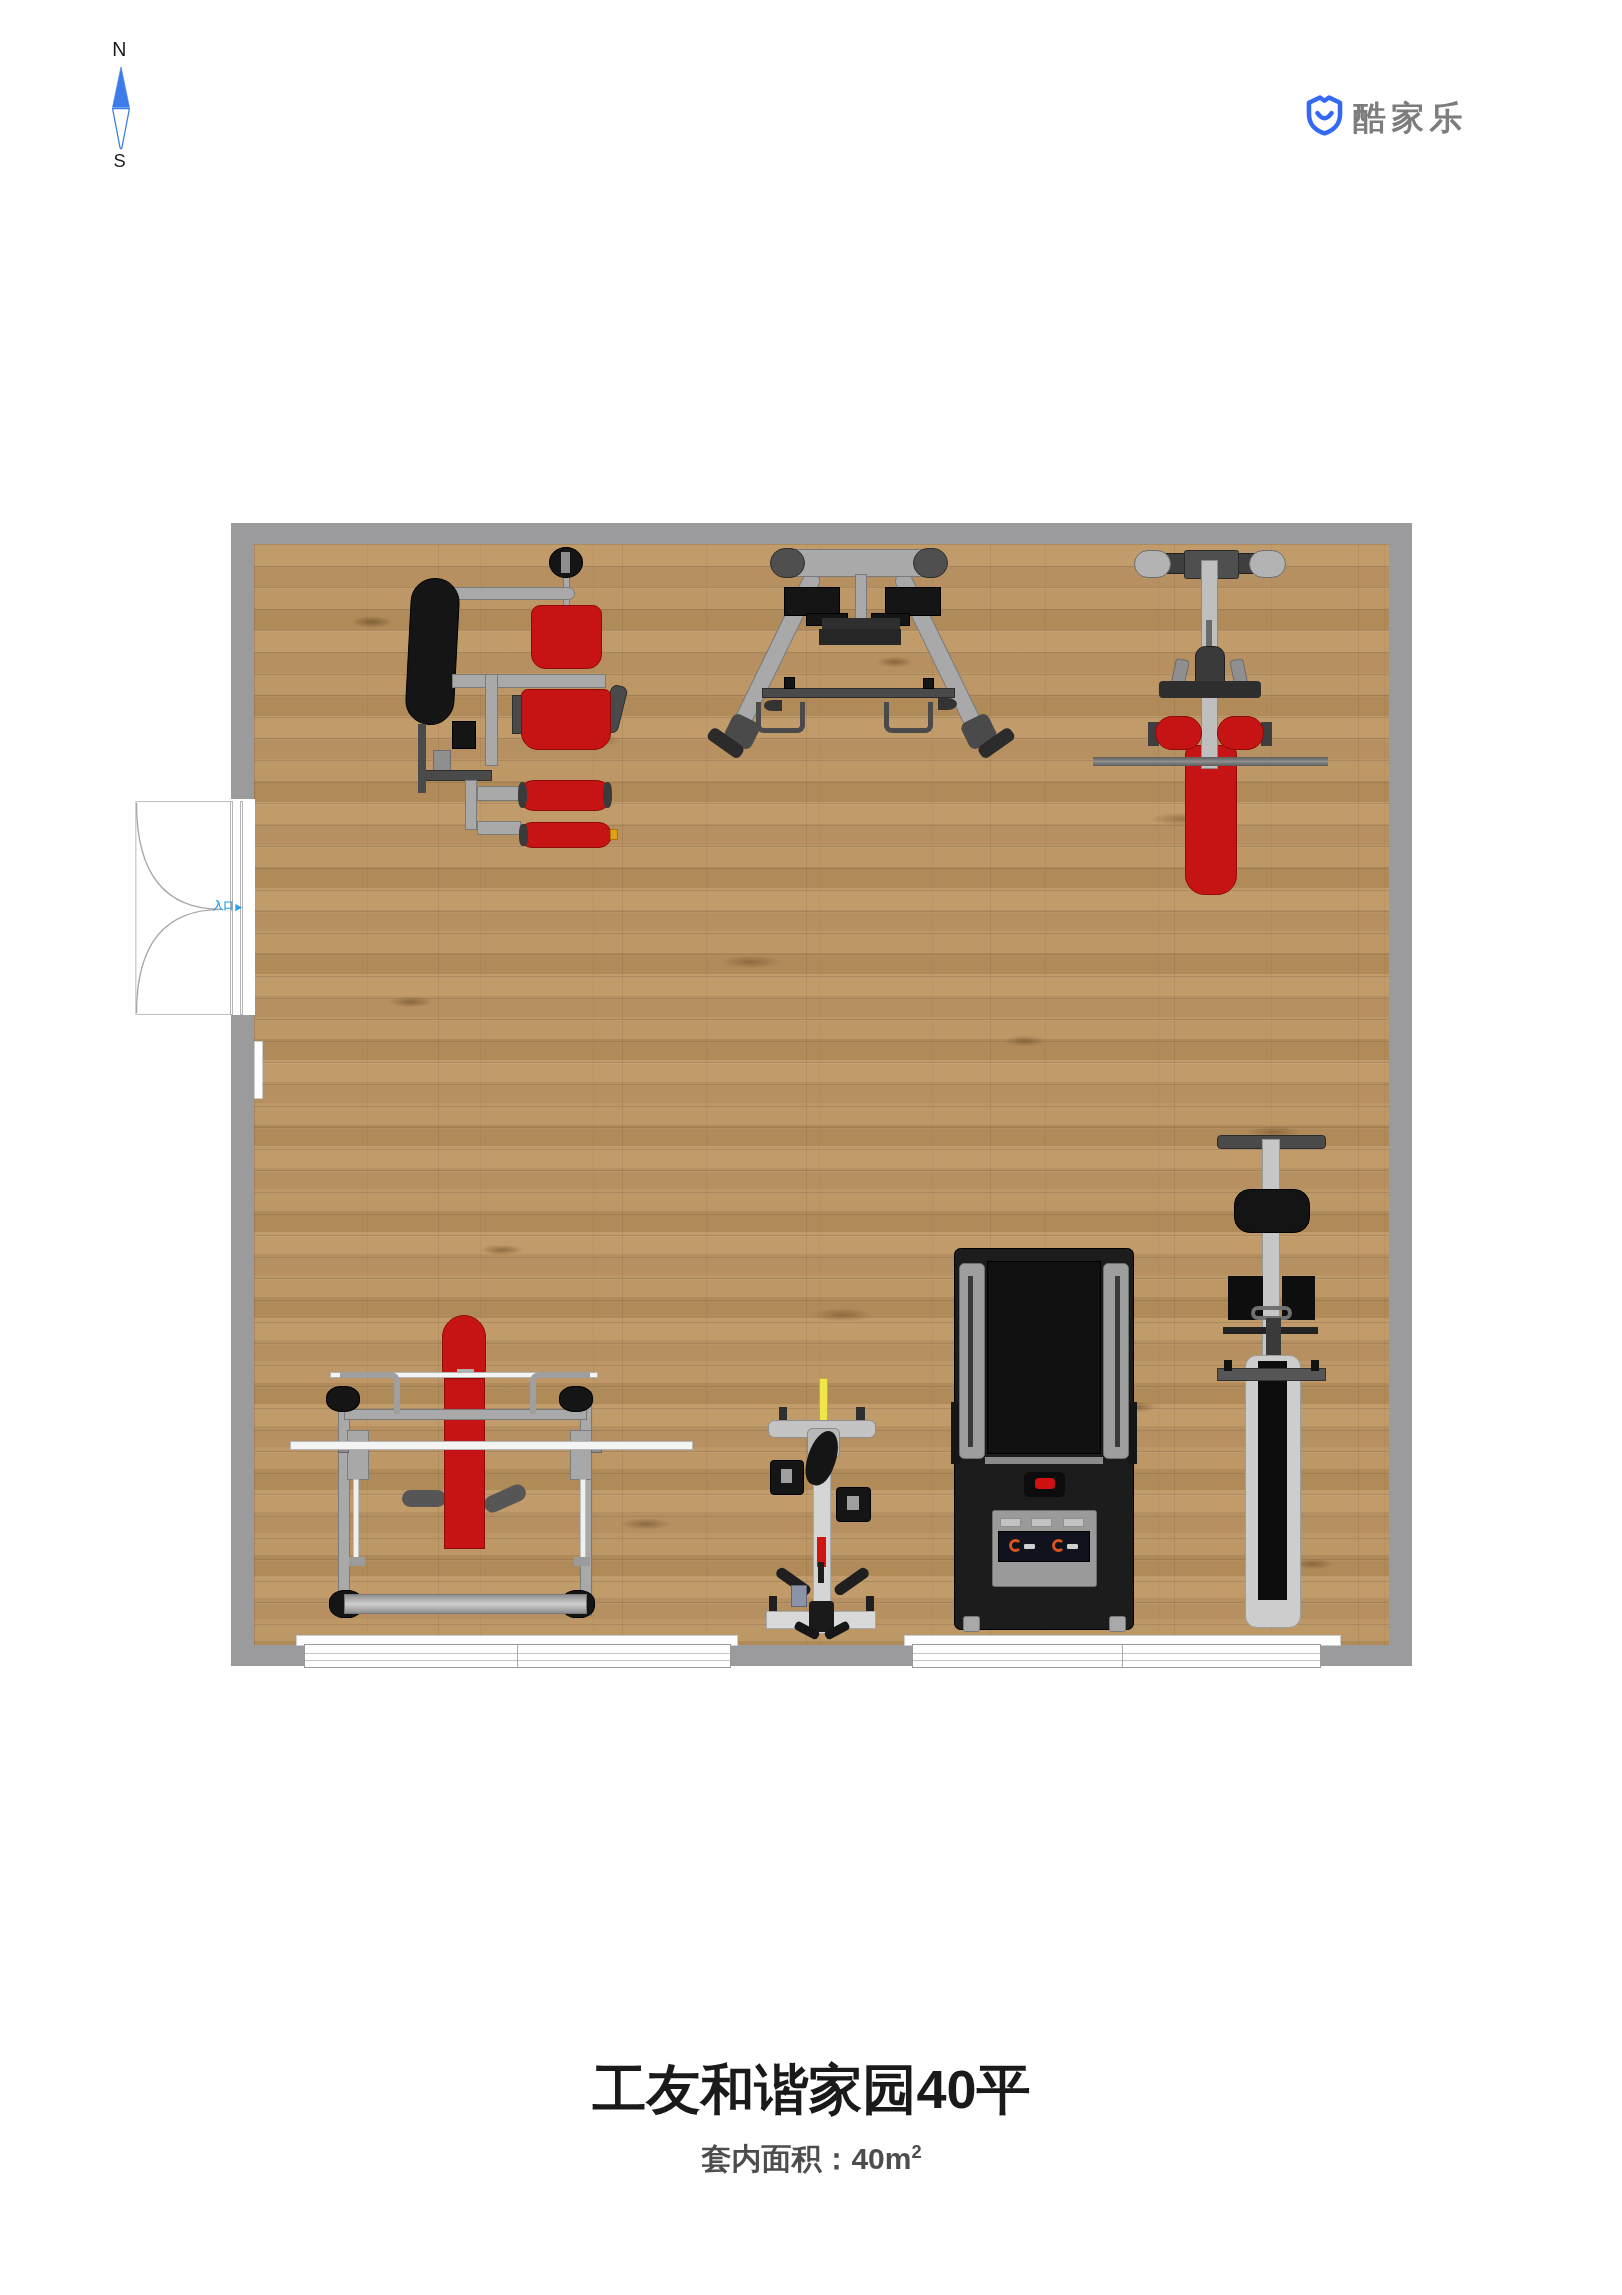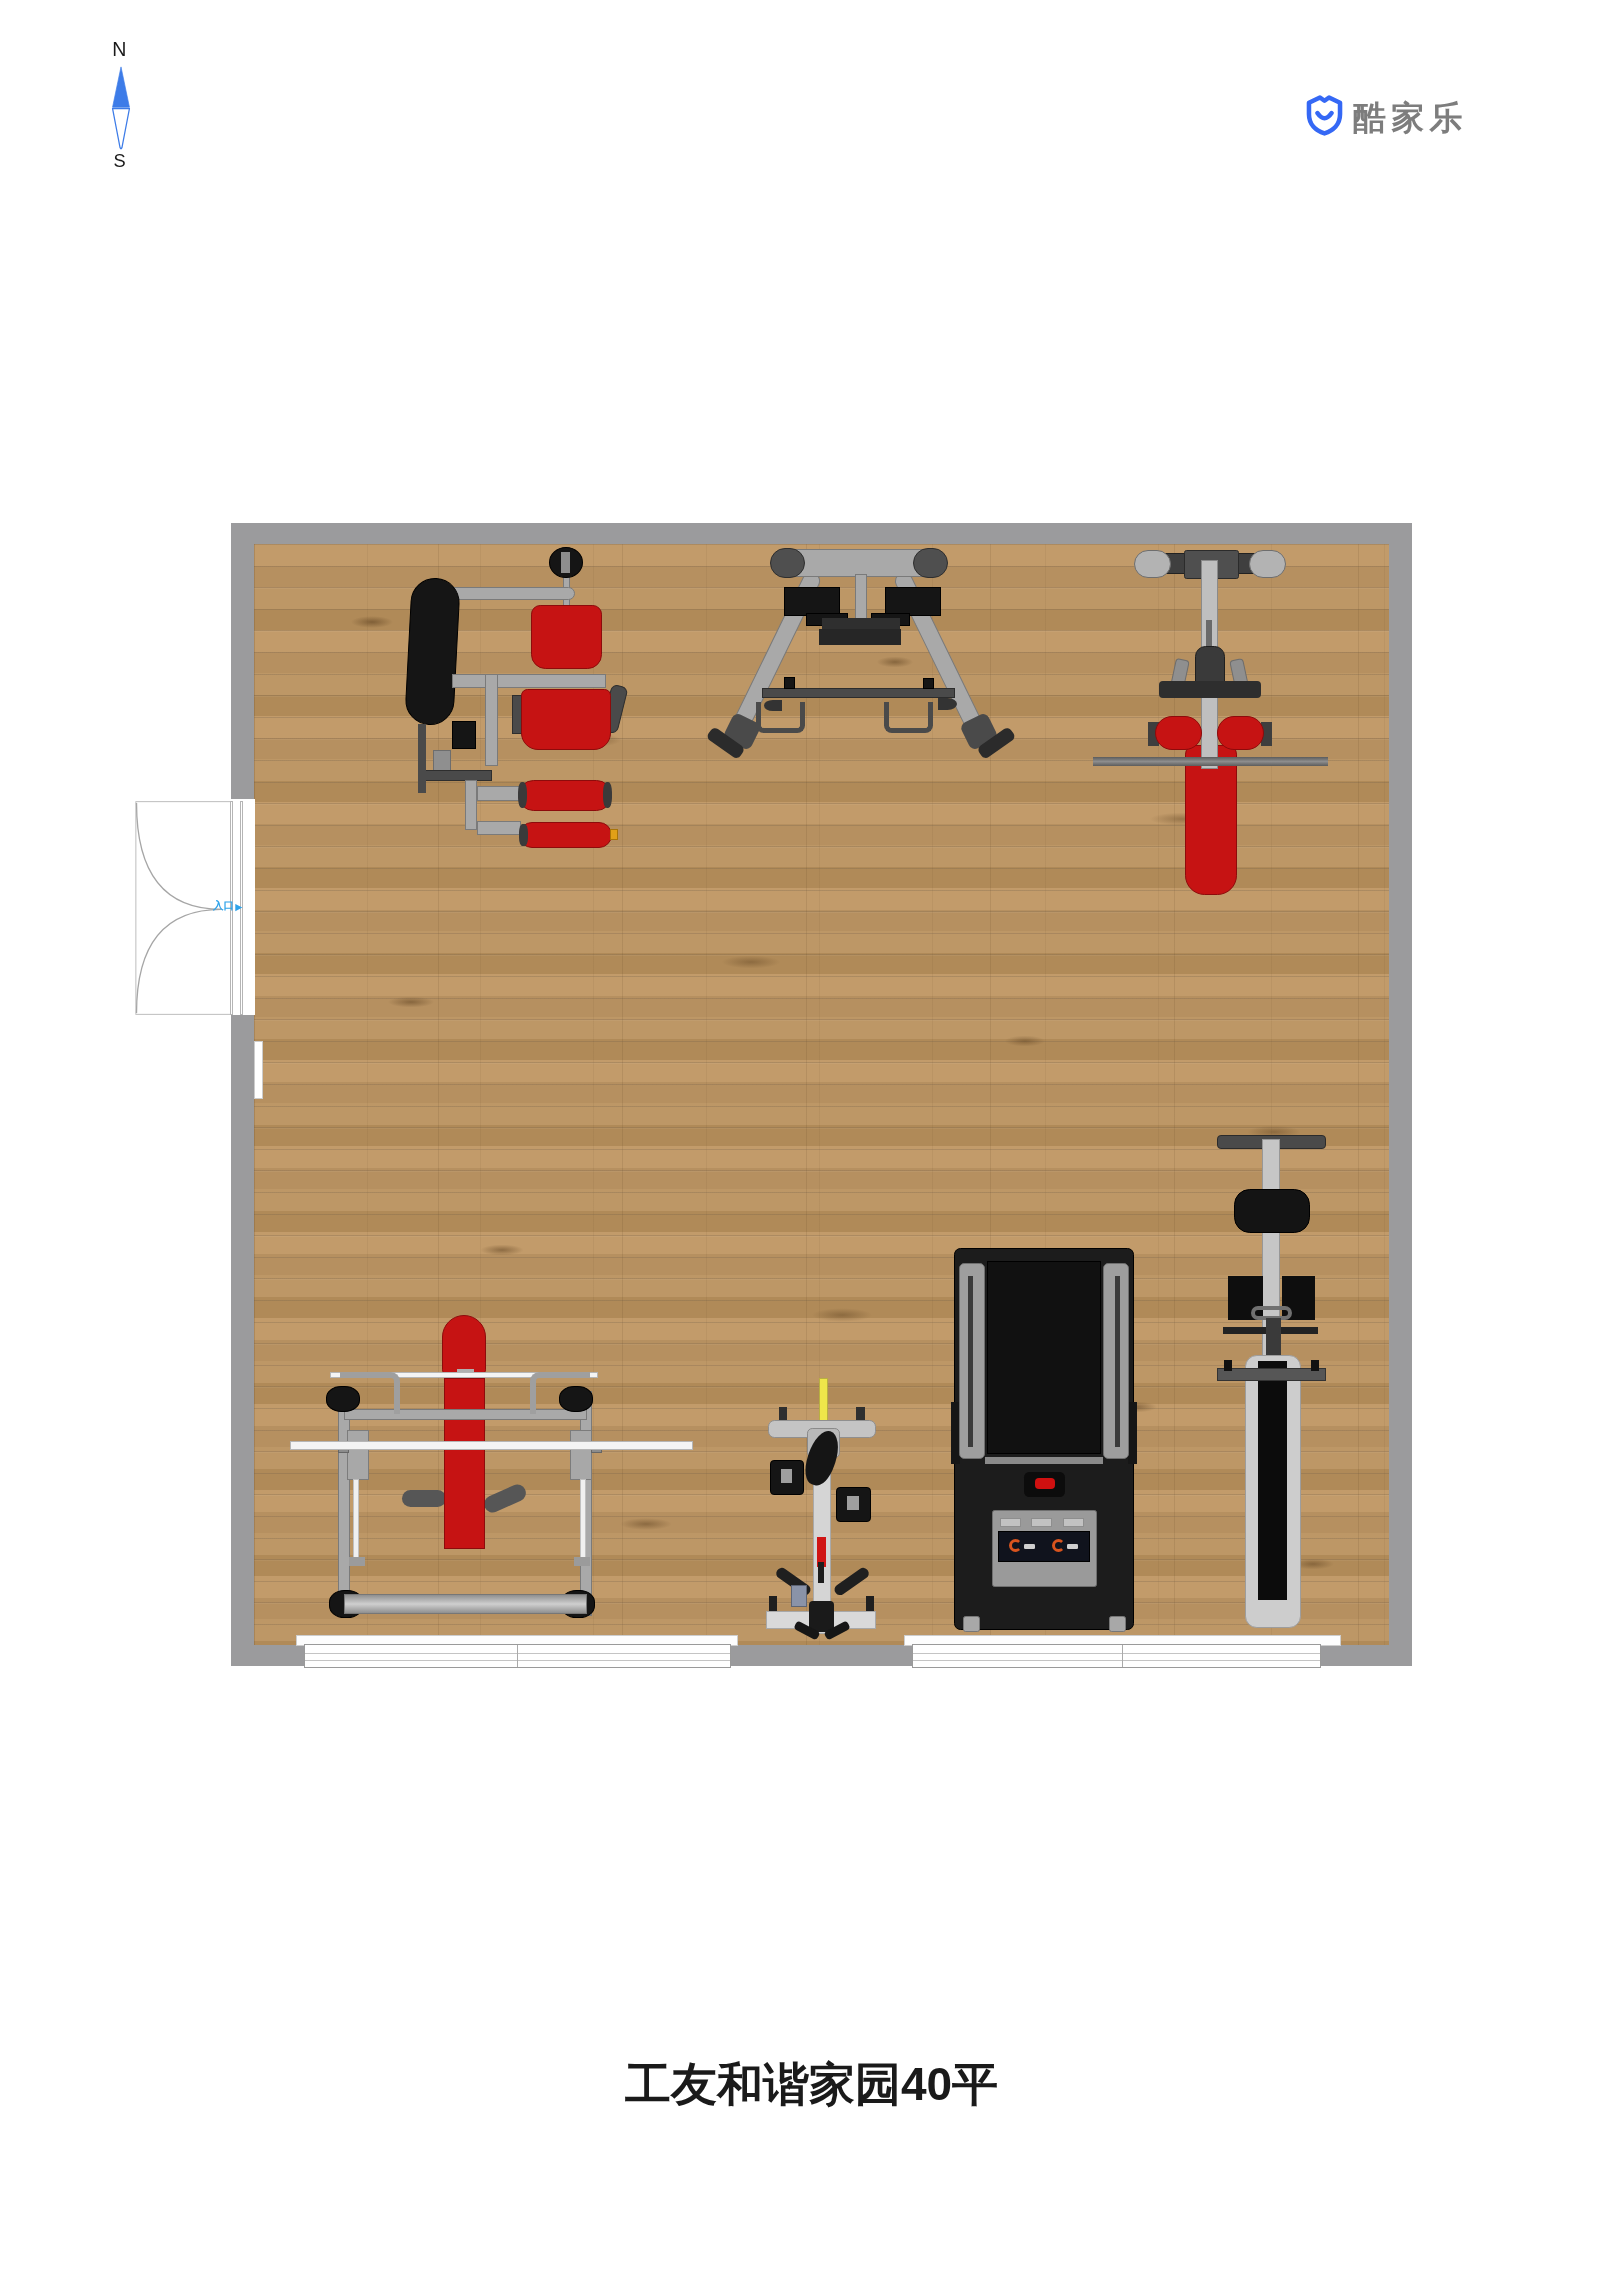--- a/index.html
+++ b/index.html
@@ -273,16 +273,19 @@
     <i class="p" style="left:39px;top:175px;width:41px;height:14.4px;border:4.6px solid #707070;border-radius:7.8px;background:transparent;"></i>
     <i class="p" style="left:11px;top:196px;width:95px;height:7.2px;background:#232323;"></i>
     <i class="p" style="left:54px;top:187px;width:15px;height:42px;background:#3a3a3a;"></i>
     <i class="p" style="left:33px;top:224px;width:56px;height:273px;background:#cdcdcd;border:0.7px solid #9d9d9d;border-radius:11.8px;"></i>
     <i class="p" style="left:46px;top:230px;width:29px;height:239px;background:#0c0c0c;"></i>
     <i class="p" style="left:4.6px;top:237px;width:109px;height:13px;background:#565656;border:0.7px solid #333;"></i>
     <i class="p" style="left:11.8px;top:229px;width:7.8px;height:10.5px;background:#111;"></i>
     <i class="p" style="left:99px;top:229px;width:7.8px;height:10.5px;background:#111;"></i>
   </div>
 
-  <div class="title" style="top:2054px;font-size:46px;">工友和谐家园40平</div>
+  <div class="title" style="top:2054px;font-size:54px;">工友和谐家园40平</div>
+  <div class="subtitle" style="top:2139px;font-size:30px;">
+    <span>套内面积：40</span><span>m</span><sup style="font-size:18.3px;">2</sup>
+  </div>
 
 </div>
 
 
 </body></html>

